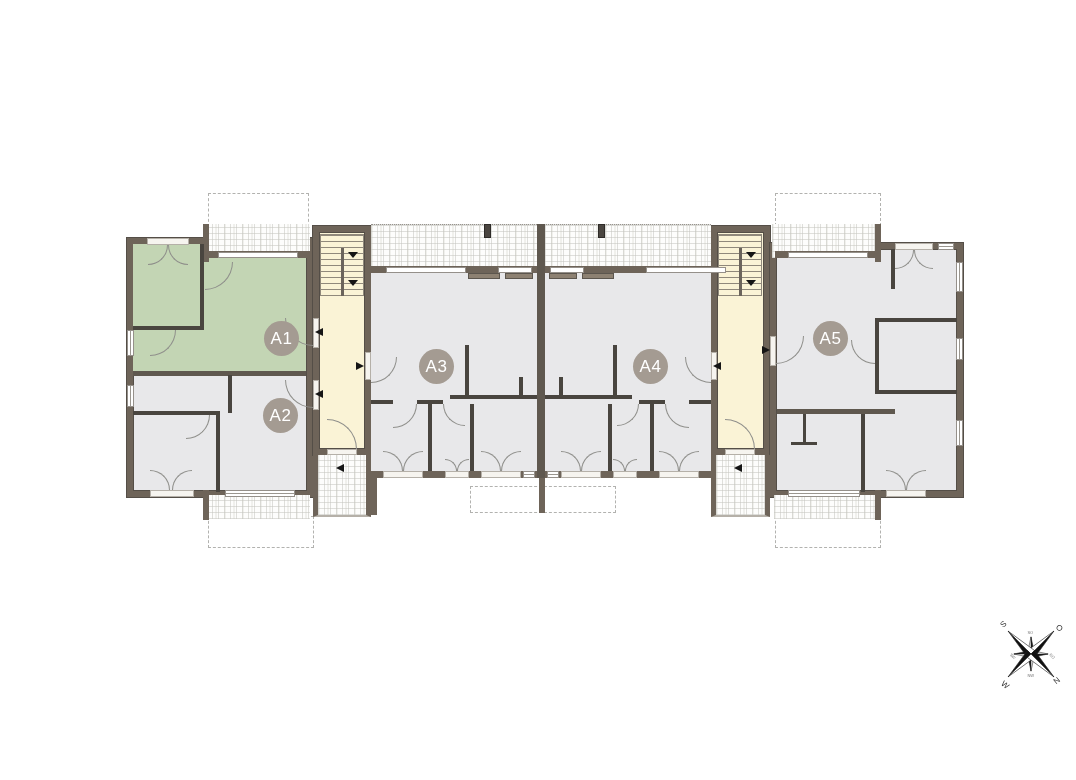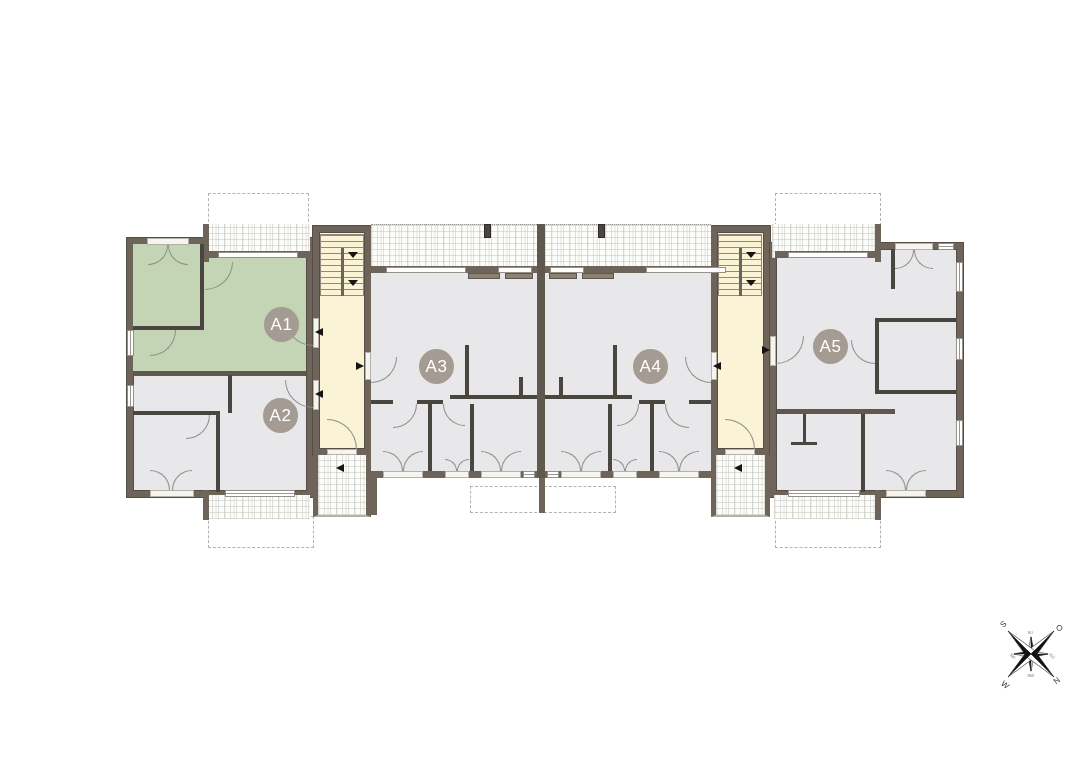--- a/index.html
+++ b/index.html
@@ -217,25 +217,25 @@
   <div class="arc tl" style="left:906px;top:470px;width:20px;height:20px"></div>
 
   <div class="tri l" style="left:315px;top:328px"></div>
   <div class="tri l" style="left:315px;top:390px"></div>
   <div class="tri r" style="left:356px;top:362px"></div>
   <div class="tri l" style="left:713px;top:362px"></div>
   <div class="tri r" style="left:762px;top:346px"></div>
   <div class="tri l" style="left:336px;top:464px"></div>
   <div class="tri l" style="left:734px;top:464px"></div>
 
-  <div class="badge" style="left:264px;top:307px">A1</div>
+  <div class="badge" style="left:264px;top:321px">A1</div>
   <div class="badge" style="left:263px;top:398px">A2</div>
   <div class="badge" style="left:419px;top:349px">A3</div>
   <div class="badge" style="left:633px;top:349px">A4</div>
-  <div class="badge" style="left:813px;top:329px">A5</div>
+  <div class="badge" style="left:813px;top:321px">A5</div>
 
   <svg id="compass" viewBox="0 0 100 100">
 
     <g stroke="#222" stroke-width="0.6">
       <polygon points="50,31 54,50 50,50" fill="#111"></polygon>
       <polygon points="50,31 46,50 50,50" fill="#fff"></polygon>
       <polygon points="69,50 50,54 50,50" fill="#111"></polygon>
       <polygon points="69,50 50,46 50,50" fill="#fff"></polygon>
       <polygon points="50,69 46,50 50,50" fill="#111"></polygon>
       <polygon points="50,69 54,50 50,50" fill="#fff"></polygon>

